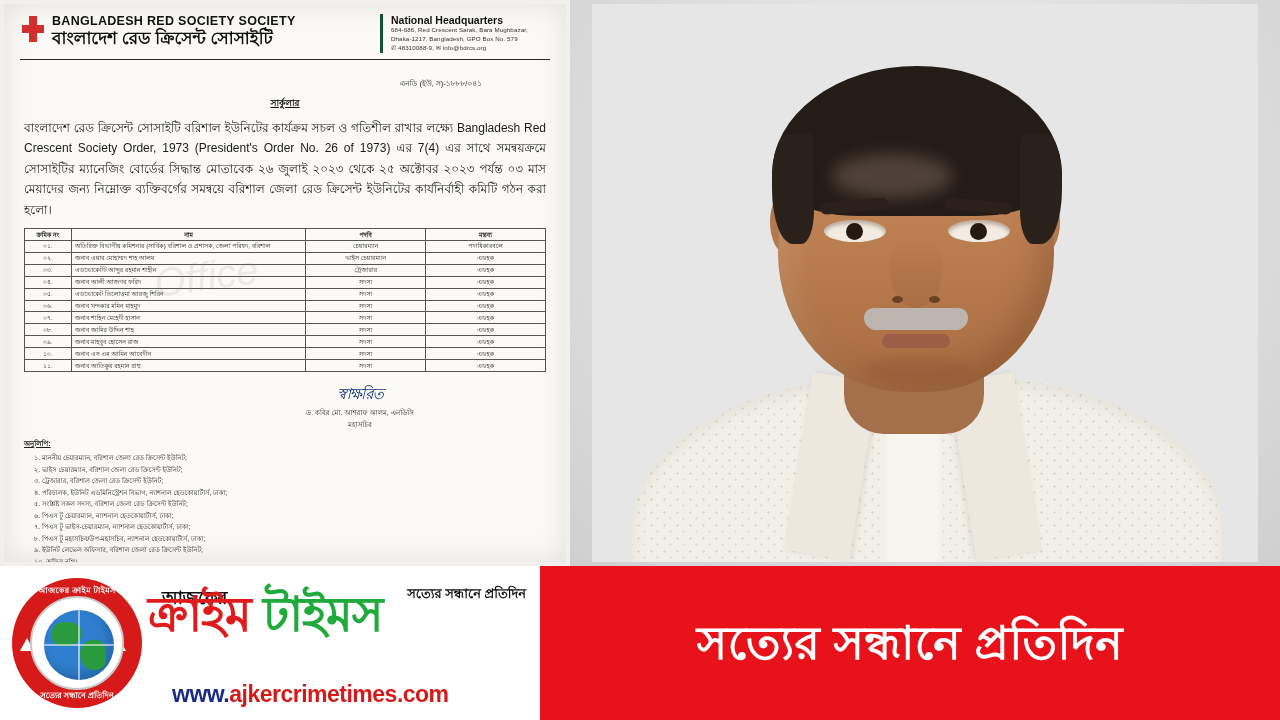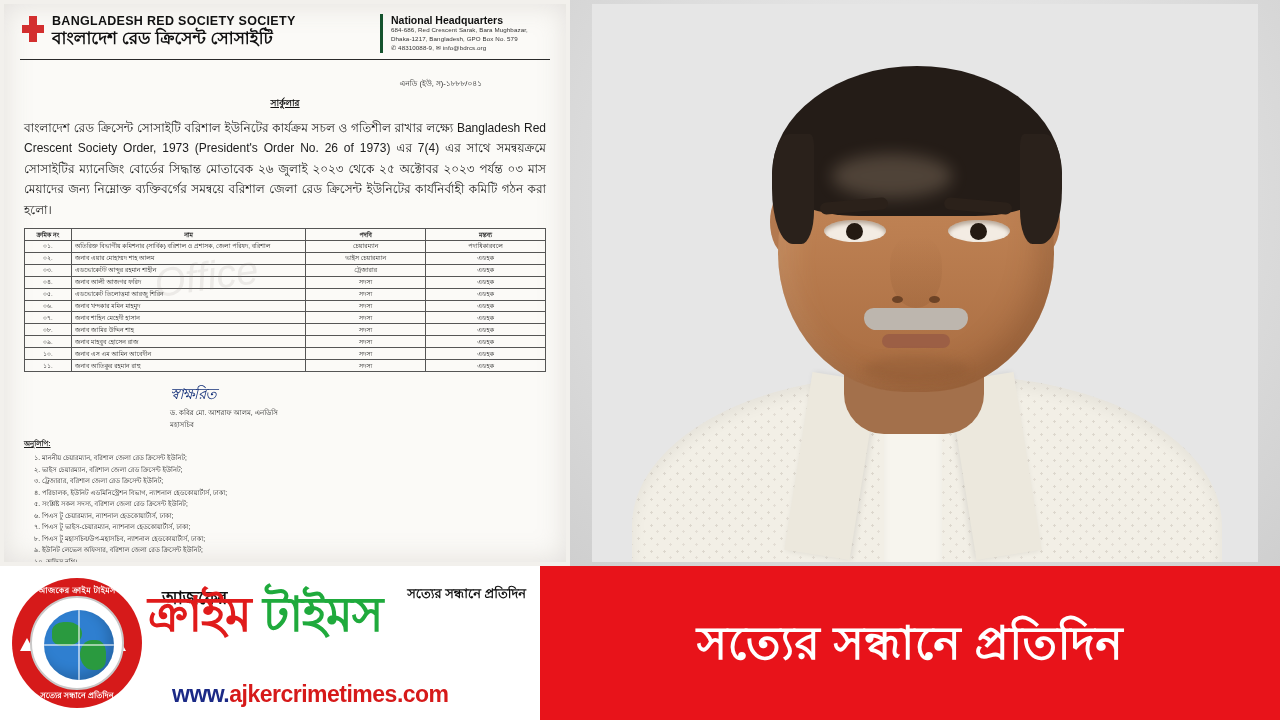--- a/index.html
+++ b/index.html
@@ -148,20 +148,21 @@
   .col-note { width: 23%; }
   .doc-after {
     margin: 7px 4px 0 4px;
     font-size: 7.2px;
     color: #1b1b1b;
     line-height: 1.7;
     text-align: justify;
   }
   .doc-sign {
     margin-top: 10px;
+    text-align: center;
     padding-left: 150px;
   }
   .doc-sign .sig {
     font-size: 15px;
     font-family: "Liberation Serif", serif;
     font-style: italic;
     color: #15317a;
     letter-spacing: -1px;
   }
   .doc-sign .nm {

